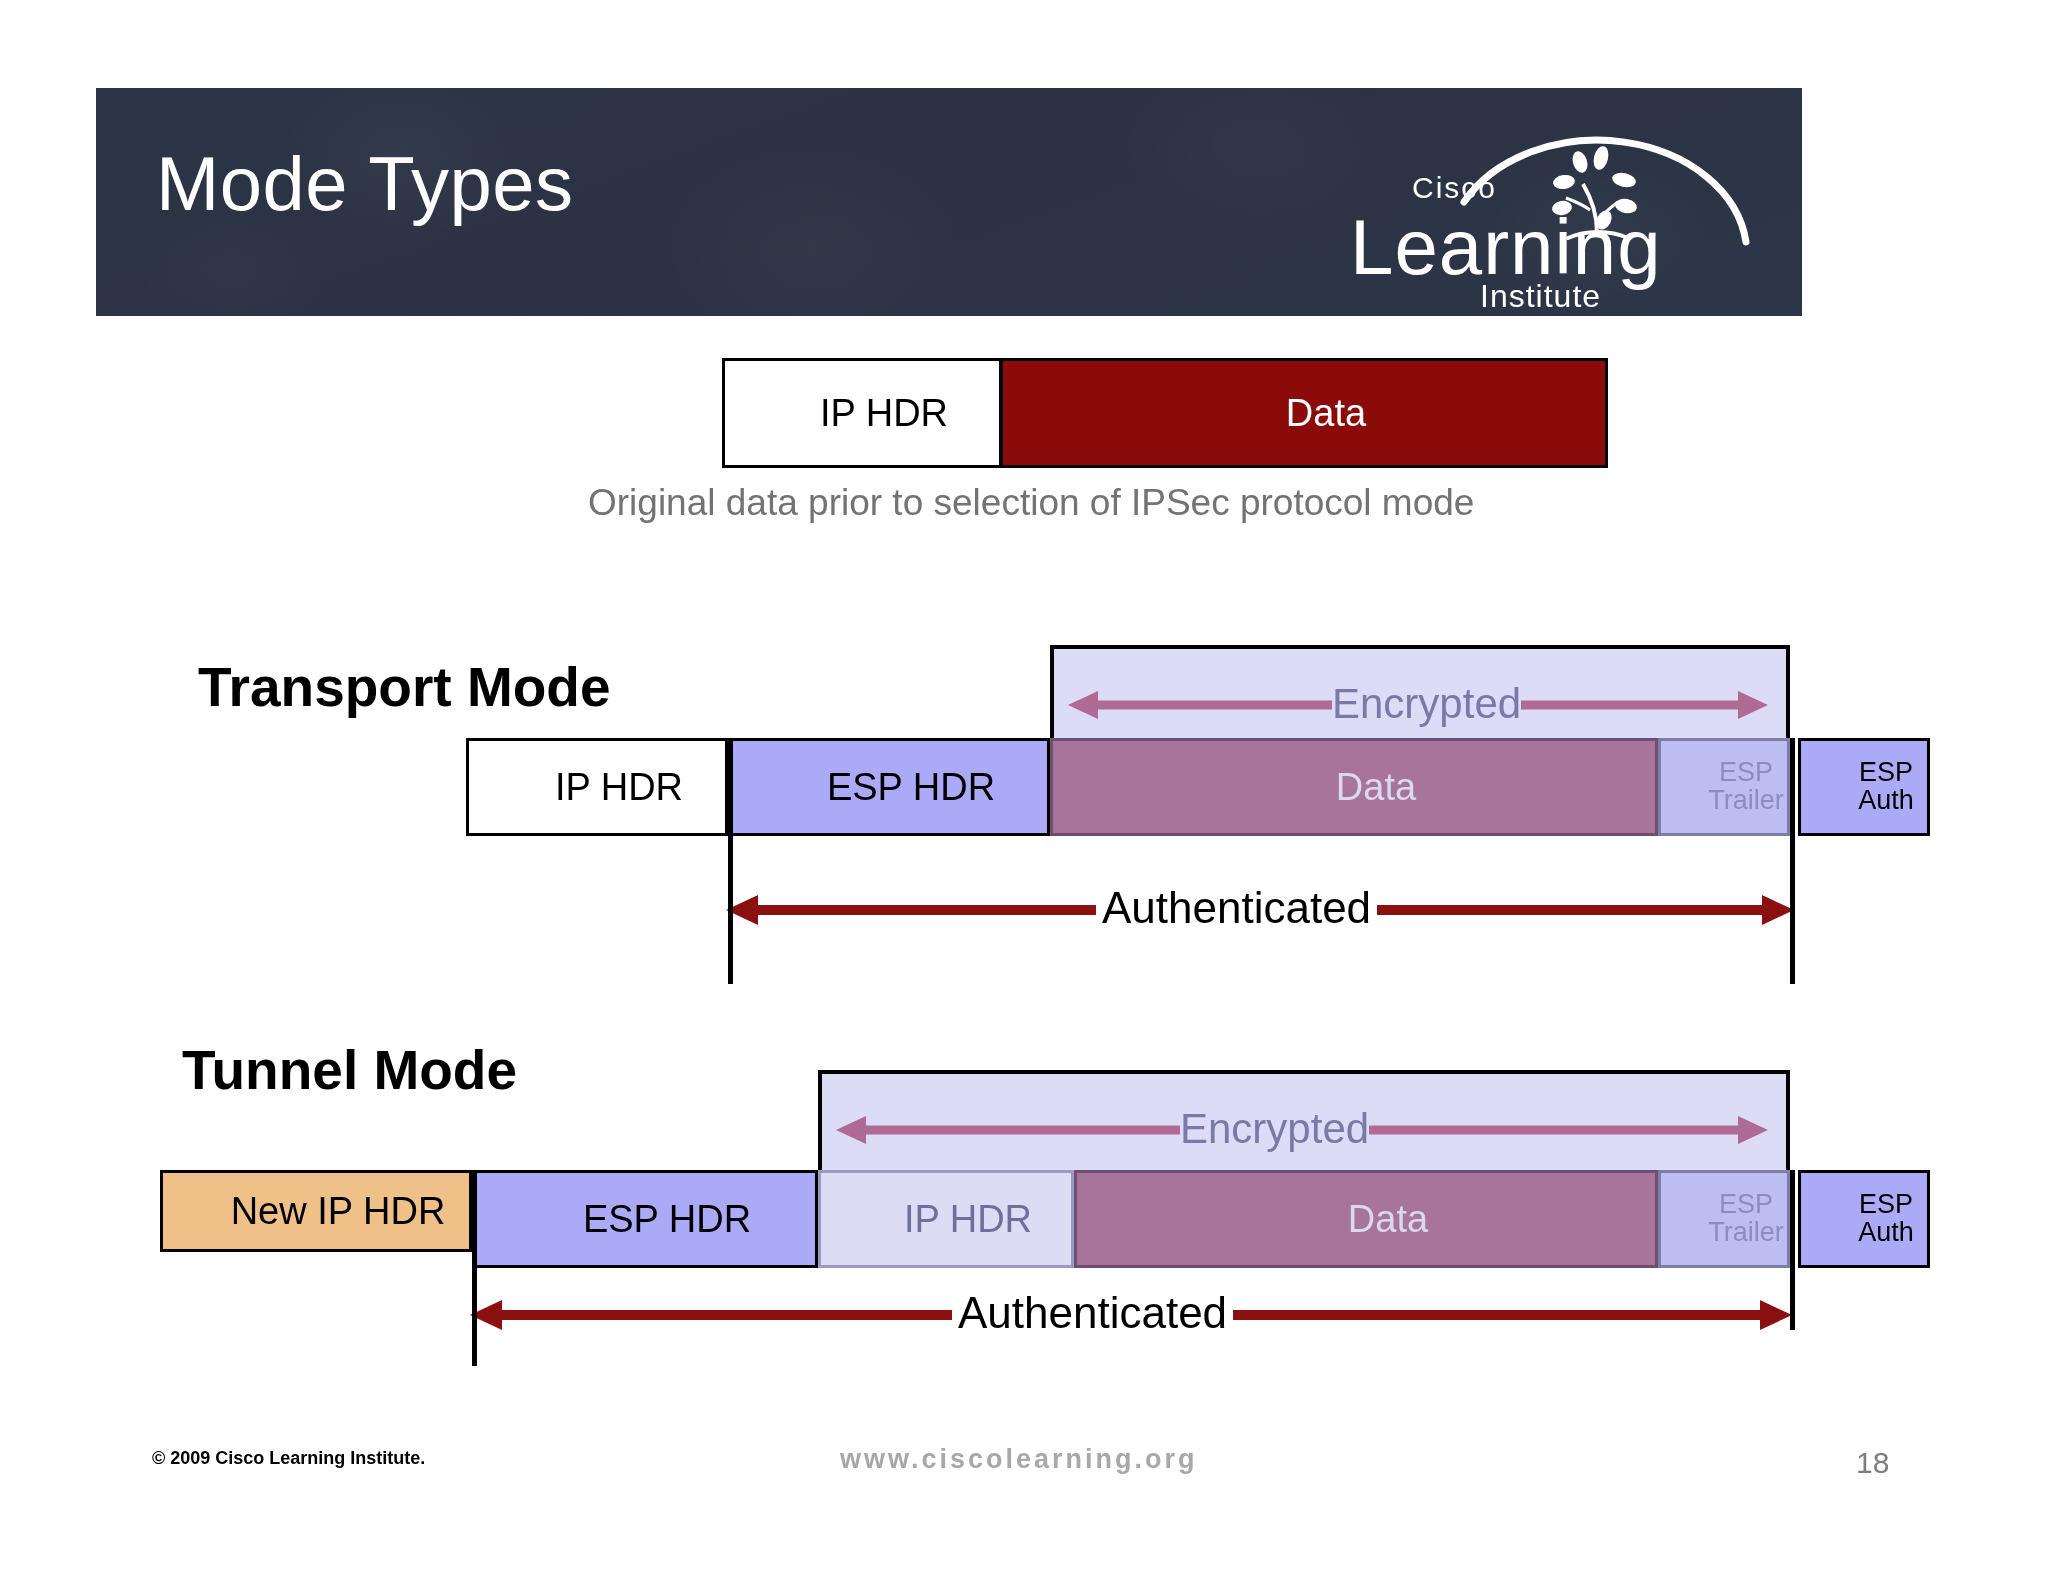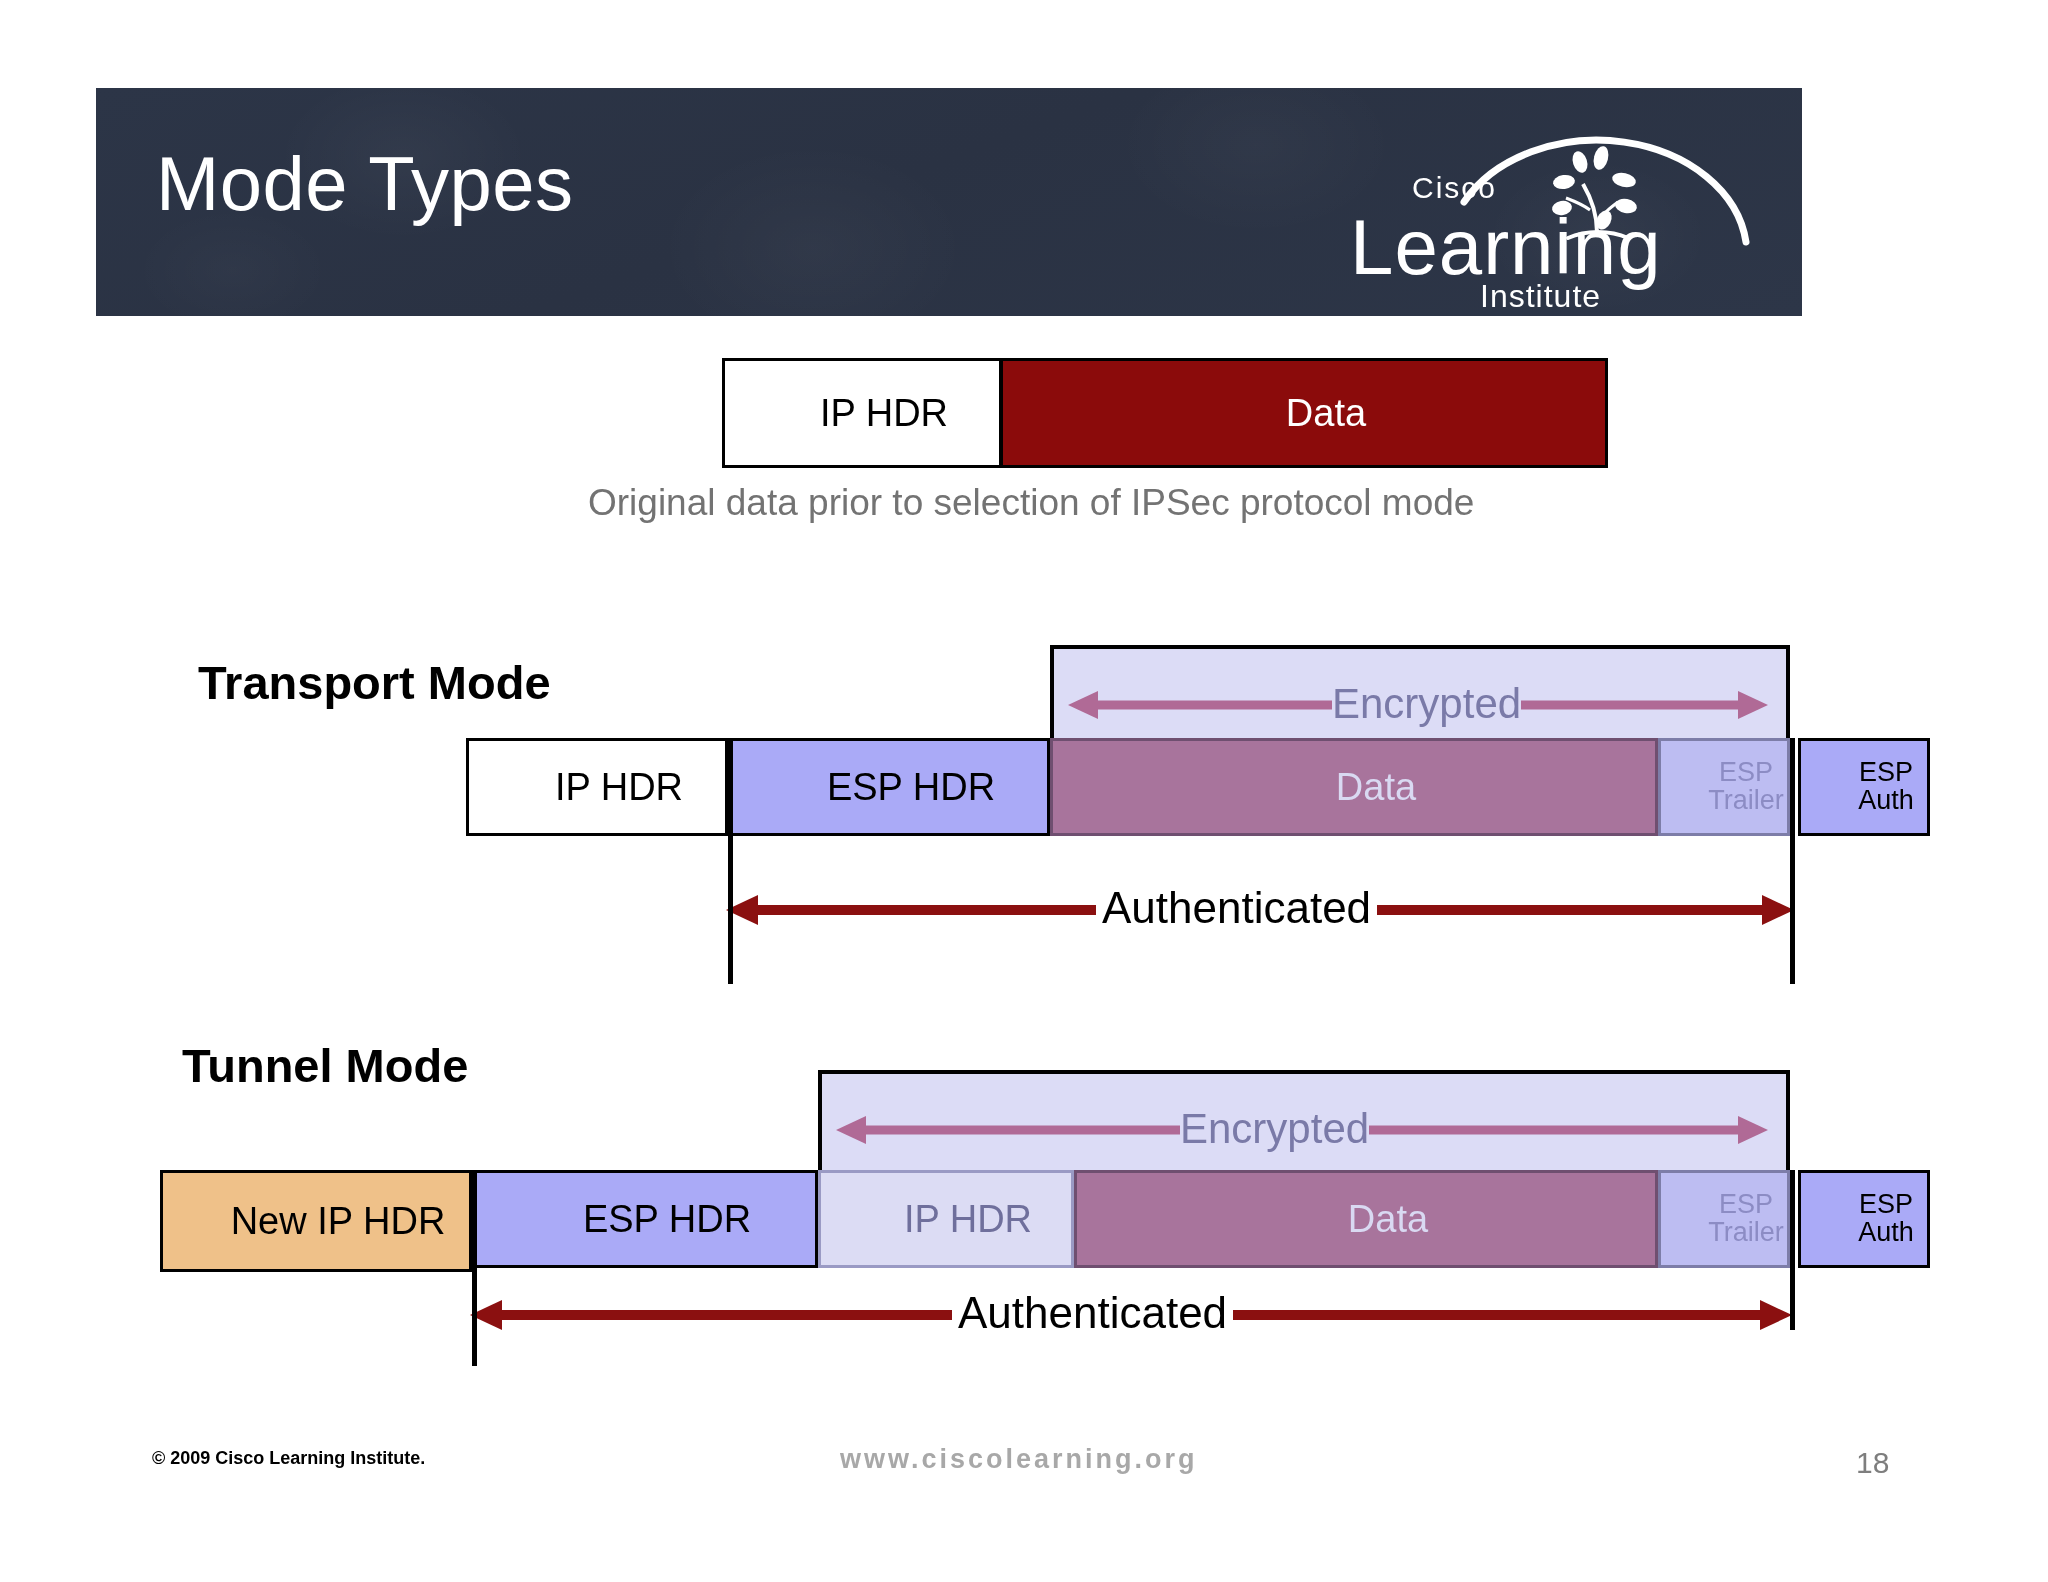--- a/index.html
+++ b/index.html
@@ -54,21 +54,21 @@
 
   
   .caption {
     position: absolute;
     font-size: 37px;
     color: #737373;
     white-space: nowrap;
   }
   .mode-title {
     position: absolute;
-    font-size: 47px;
+    font-size: 55px;
     font-weight: bold;
     color: #000000;
     white-space: nowrap;
   }
 
   
   .pkt {
     position: absolute;
     box-sizing: border-box;
     border: 3px solid #000000;
@@ -238,21 +238,21 @@
 <div class="mode-title" style="left:182px; top:1038px;">Tunnel Mode</div>
 
 <div class="enc-band" style="left:818px; top:1070px; width:972px; height:115px;"></div>
 <svg class="enc-arrow-svg" width="932" height="40" style="left:836px; top:1110px;">
   <line x1="26" y1="20" x2="906" y2="20" stroke="#b06a96" stroke-width="9"></line>
   <polygon points="0,20 30,6 30,34" fill="#b06a96"></polygon>
   <polygon points="932,20 902,6 902,34" fill="#b06a96"></polygon>
 </svg>
 <div class="enc-label" style="left:1180px; top:1105px; background:#dcdcf6;">Encrypted</div>
 
-<div class="pkt tan" style="left:160px; top:1170px; width:312px; height:102px;">
+<div class="pkt tan" style="left:160px; top:1170px; width:312px; height:82px;">
   <span>New IP HDR</span>
 </div>
 <div class="pkt peri" style="left:472px; top:1170px; width:346px; height:98px;">
   <span>ESP HDR</span>
 </div>
 <div class="pkt washed-iphdr" style="left:818px; top:1170px; width:256px; height:98px; z-index:4;">
   <span>IP HDR</span>
 </div>
 <div class="pkt washed-data" style="left:1074px; top:1170px; width:584px; height:98px; z-index:4;">
   <span>Data</span>

